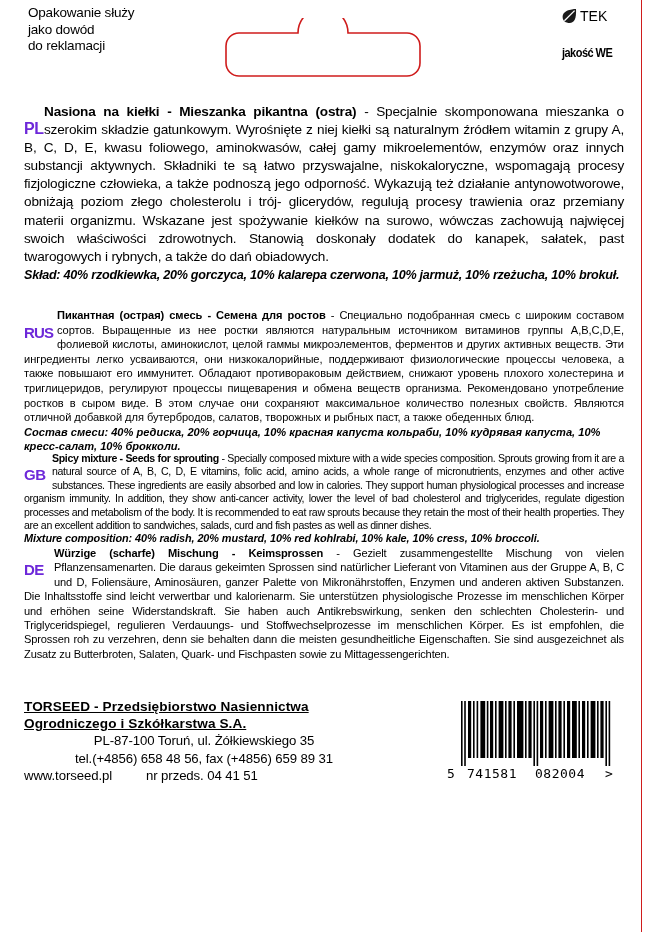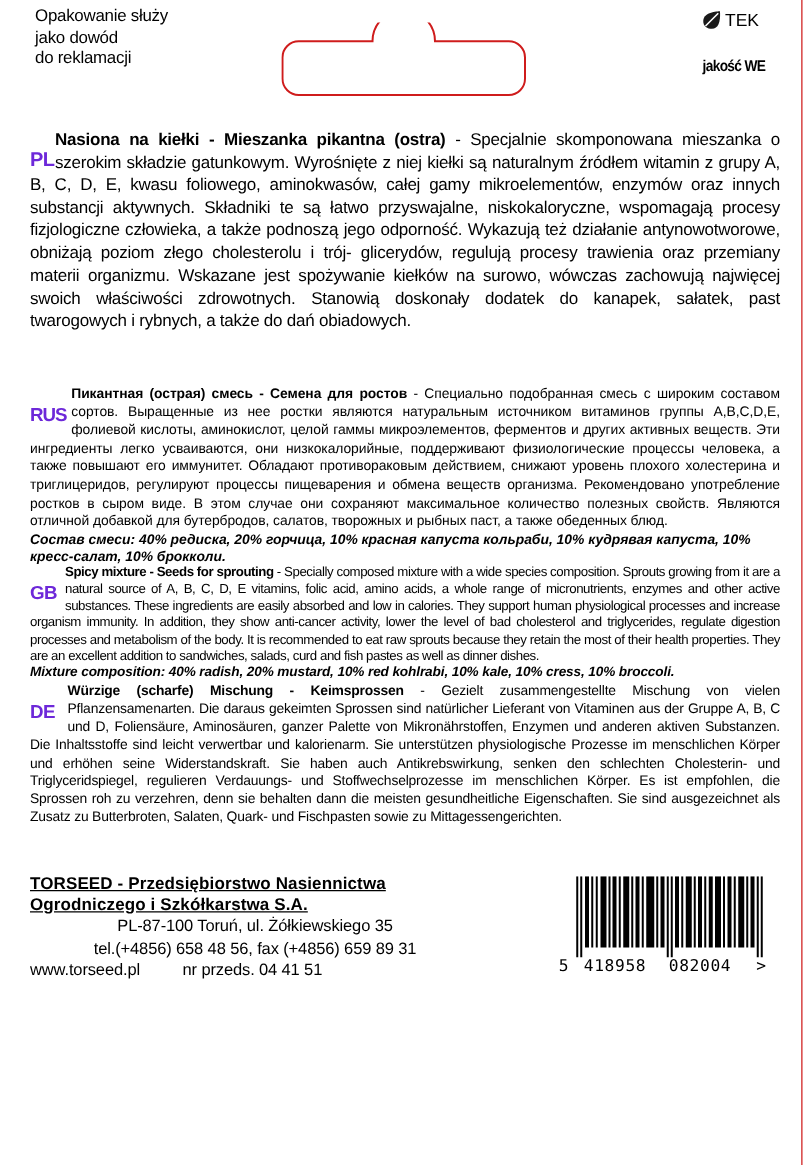--- a/index.html
+++ b/index.html
@@ -267,20 +267,21 @@
   </div>
 
   <div id="quality-mark">jakość WE</div>
 </div>
 
 <div class="lang-block" id="block-pl">
   <div class="lang-badge">PL</div>
   <p class="lang-body">
     <span class="wrapbox"></span><span class="lead">Nasiona na kiełki - Mieszanka pikantna (ostra)</span><span> - Specjalnie skomponowana mieszanka o szerokim składzie gatunkowym. Wyrośnięte z niej kiełki są naturalnym źródłem witamin z grupy A, B, C, D, E, kwasu foliowego, aminokwasów, całej gamy mikroelementów, enzymów oraz innych substancji aktywnych. Składniki te są  łatwo przyswajalne, niskokaloryczne, wspomagają procesy fizjologiczne człowieka, a także podnoszą jego odporność. Wykazują też działanie antynowotworowe, obniżają poziom złego cholesterolu i trój- glicerydów, regulują procesy trawienia oraz przemiany materii organizmu. Wskazane jest spożywanie kiełków na surowo, wówczas zachowują najwięcej swoich właściwości zdrowotnych. Stanowią doskonały dodatek do kanapek, sałatek, past twarogowych i rybnych, a także do dań obiadowych.</span>
   </p>
+  <span class="composition">Skład: 40% rzodkiewka, 20% gorczyca, 10% kalarepa czerwona, 10% jarmuż, 10% rzeżucha, 10% brokuł.</span>
 </div>
 
 <div class="lang-block" id="block-rus">
   <div class="lang-badge">RUS</div>
   <p class="lang-body">
     <span class="wrapbox"></span><span class="lead">Пикантная (острая) смесь - Семена для ростов</span><span> - Специально подобранная смесь с широким составом сортов. Выращенные из нее ростки являются натуральным источником витаминов группы A,B,C,D,E, фолиевой кислоты, аминокислот, целой гаммы микроэлементов, ферментов и других активных веществ. Эти ингредиенты легко усваиваются, они низкокалорийные, поддерживают физиологические процессы человека, а также повышают его иммунитет. Обладают противораковым действием, снижают уровень плохого холестерина и триглицеридов, регулируют процессы пищеварения и обмена веществ организма. Рекомендовано употребление ростков в сыром виде. В этом случае они сохраняют максимальное количество полезных свойств. Являются отличной добавкой для бутербродов, салатов, творожных и рыбных паст, а также обеденных блюд.</span>
   </p>
   <span class="composition">Состав смеси: 40% редиска, 20% горчица, 10% красная капуста кольраби,  10% кудрявая капуста, 10% кресс-салат, 10% брокколи.</span>
 </div>
 
@@ -349,19 +350,19 @@
       <rect x="143.6" y="0" width="4.8" height="57"></rect>
       <rect x="150" y="0" width="1.6" height="57"></rect>
       <rect x="153.4" y="0" width="3.2" height="57"></rect>
 
       <rect x="158.4" y="0" width="1.6" height="65"></rect>
       <rect x="161.6" y="0" width="1.6" height="65"></rect>
     </g>
   </svg>
   <div id="barcode-digits">
     <span class="bc-first">5</span>
-    <span class="bc-left">418958</span>
+    <span class="bc-left">741581</span>
     <span class="bc-right">082004</span>
     <span class="bc-last">&gt;</span>
   </div>
 </div>
 
 <div id="right-rule"></div>
 
 </body></html>

